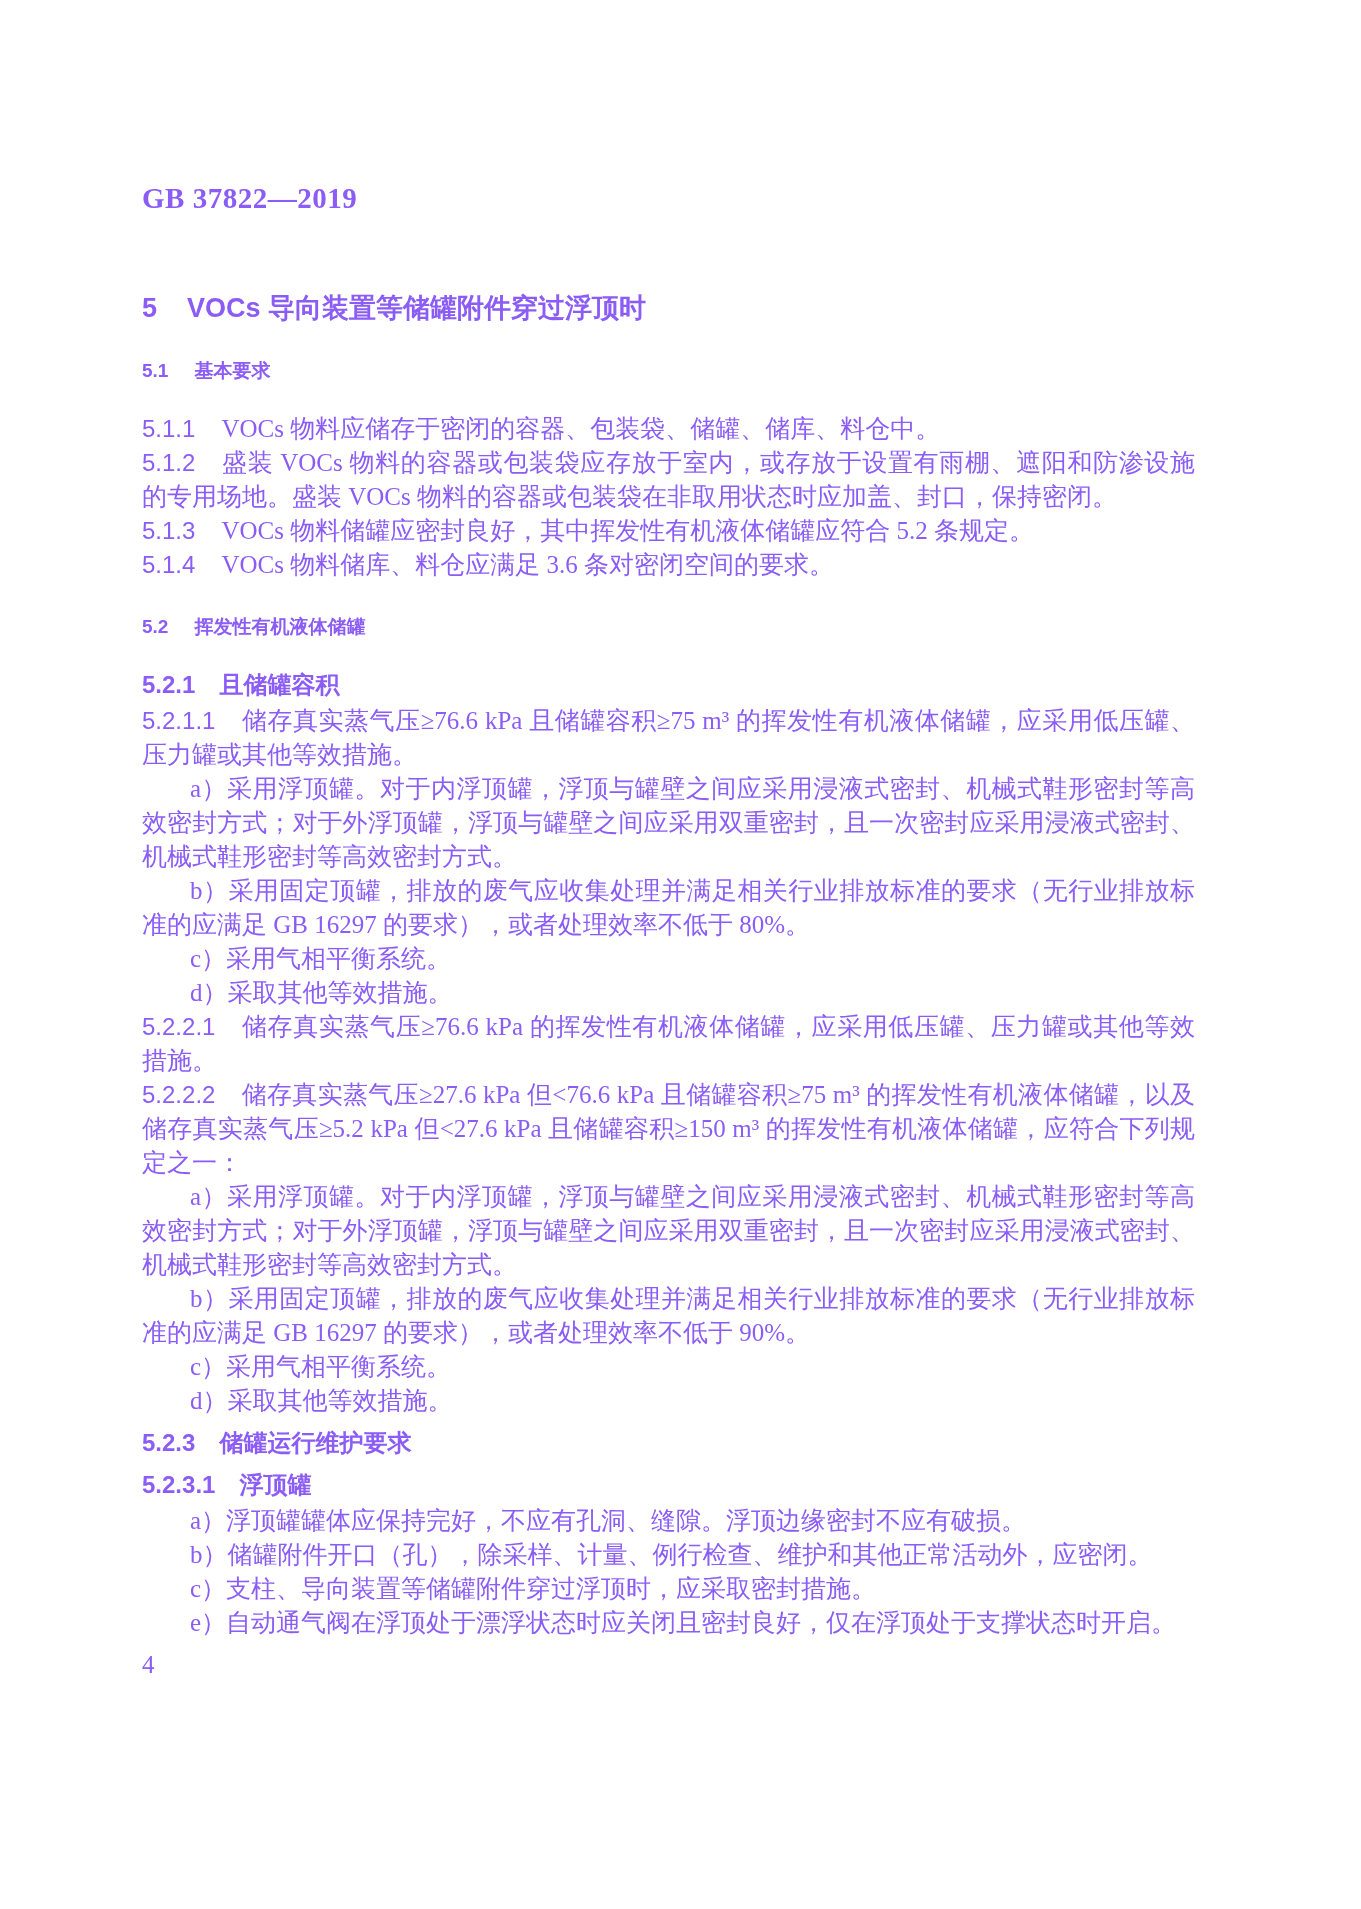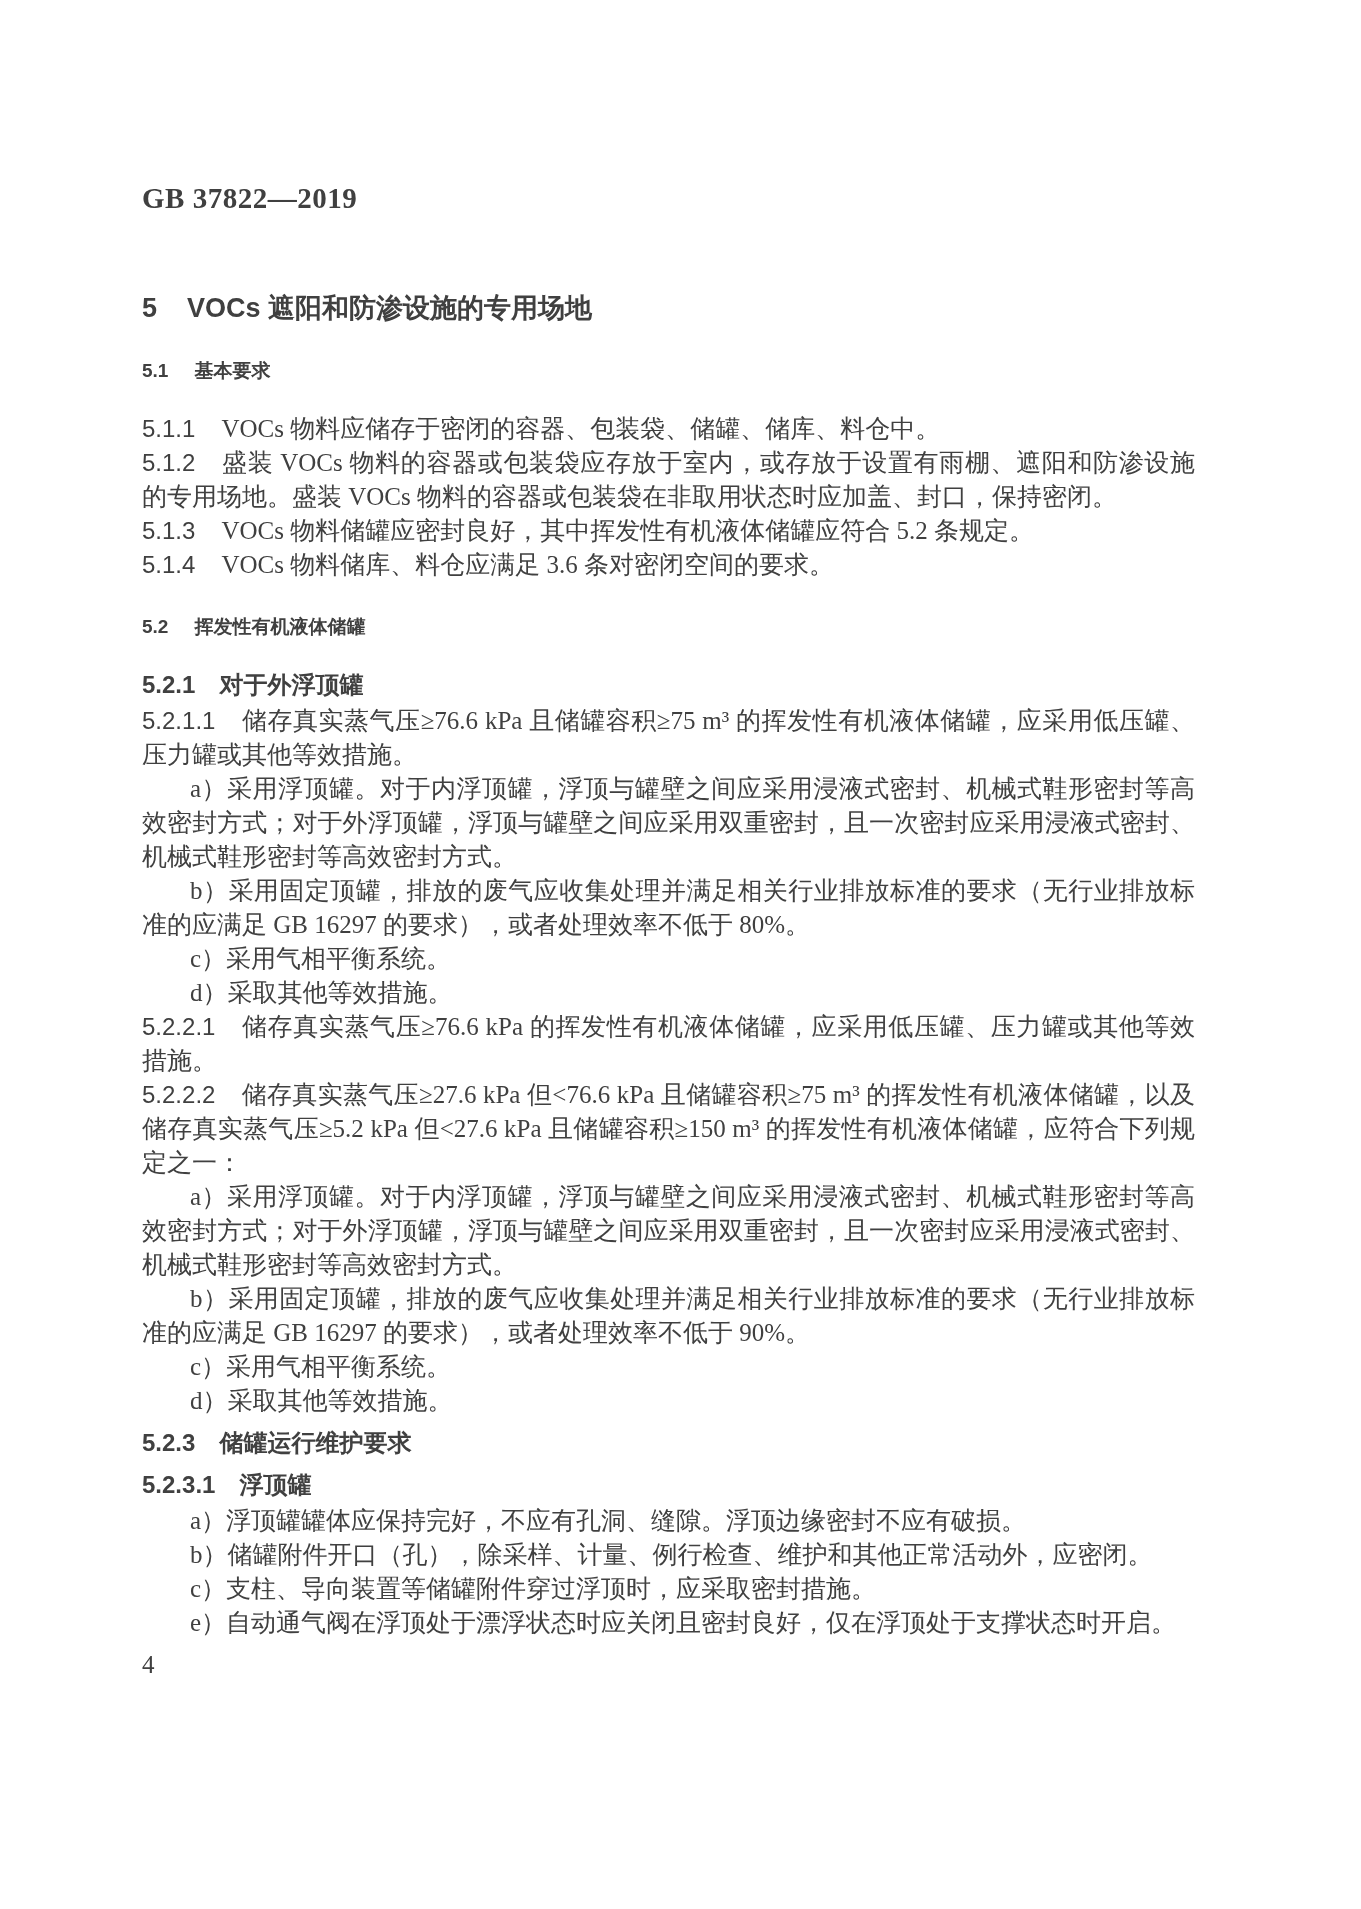--- a/index.html
+++ b/index.html
@@ -4,21 +4,21 @@
 <style>
   html, body { margin: 0; padding: 0; background: #e8e8e8; }
   .page {
     position: relative;
     width: 1361px;
     height: 1909px;
     margin: 0 auto;
     background: #ffffff;
     box-sizing: border-box;
     padding: 182px 166px 0 142px;
-    color: #404040;
+    color: #8b5cf6;
     font-family: "Liberation Serif", "DejaVu Serif", serif;
   }
   .doc-code {
     font-family: "Liberation Serif", "DejaVu Serif", serif;
     font-weight: bold;
     font-size: 29px;
     letter-spacing: 0.5px;
     line-height: 32px;
   }
   .h1 {
@@ -67,21 +67,21 @@
   }
 </style>
 </head>
 <body>
 
 <div class="page">
 
   <div class="doc-code">GB 37822—2019</div>
 
   <div class="h1">
-    <span class="num">5</span><span>VOCs 遮阳和防渗设施的专用场地</span>
+    <span class="num">5</span><span>VOCs 导向装置等储罐附件穿过浮顶时</span>
   </div>
 
   <div class="h2">
     <span class="num">5.1</span><span>基本要求</span>
   </div>
 
   <p class="clause">
     <span class="num">5.1.1</span><span>VOCs 物料应储存于密闭的容器、包装袋、储罐、储库、料仓中。</span>
   </p>
   <p class="clause">
@@ -92,21 +92,21 @@
   </p>
   <p class="clause">
     <span class="num">5.1.4</span><span>VOCs 物料储库、料仓应满足 3.6 条对密闭空间的要求。</span>
   </p>
 
   <div class="h2">
     <span class="num">5.2</span><span>挥发性有机液体储罐</span>
   </div>
 
   <div class="h3">
-    <span class="num">5.2.1</span><span>对于外浮顶罐</span>
+    <span class="num">5.2.1</span><span>且储罐容积</span>
   </div>
 
   <p class="clause">
     <span class="num">5.2.1.1</span><span>储存真实蒸气压≥76.6 kPa 且储罐容积≥75 m³ 的挥发性有机液体储罐，应采用低压罐、压力罐或其他等效措施。</span>
   </p>
 
   <p class="item">
     <span>a）</span><span>采用浮顶罐。对于内浮顶罐，浮顶与罐壁之间应采用浸液式密封、机械式鞋形密封等高效密封方式；对于外浮顶罐，浮顶与罐壁之间应采用双重密封，且一次密封应采用浸液式密封、机械式鞋形密封等高效密封方式。</span>
   </p>
   <p class="item">

